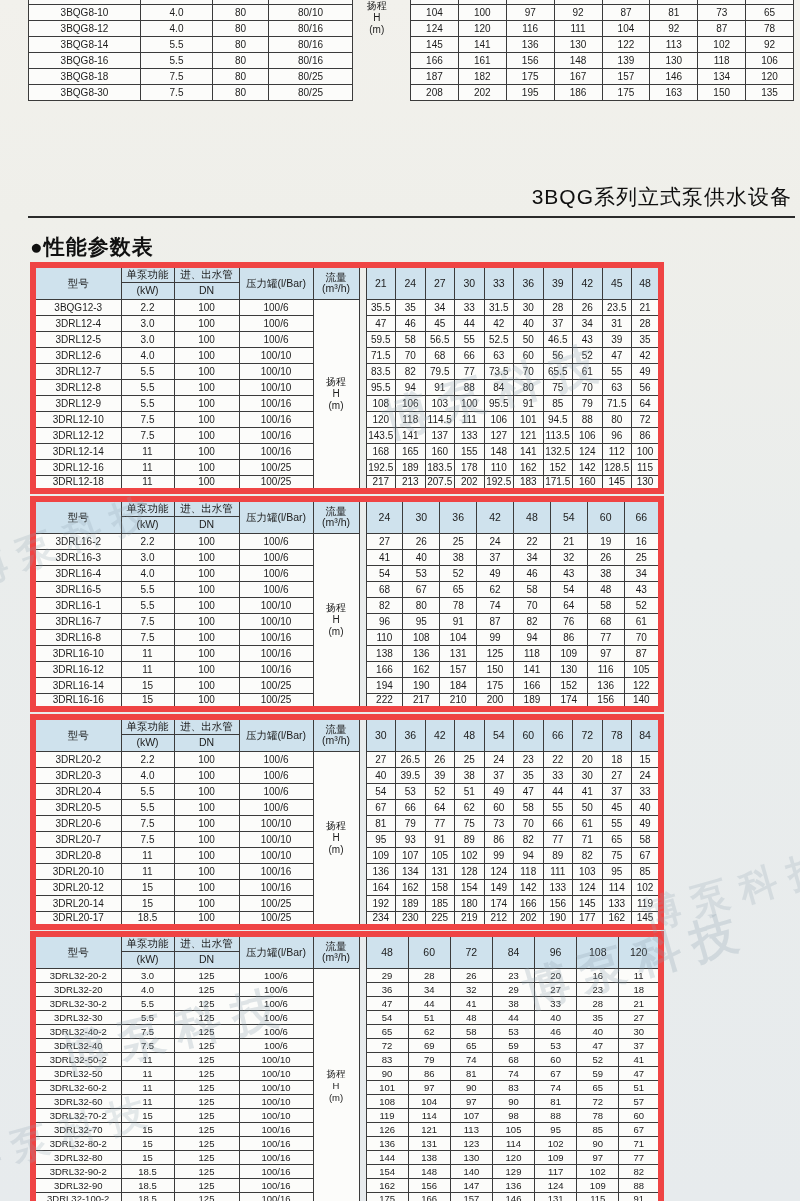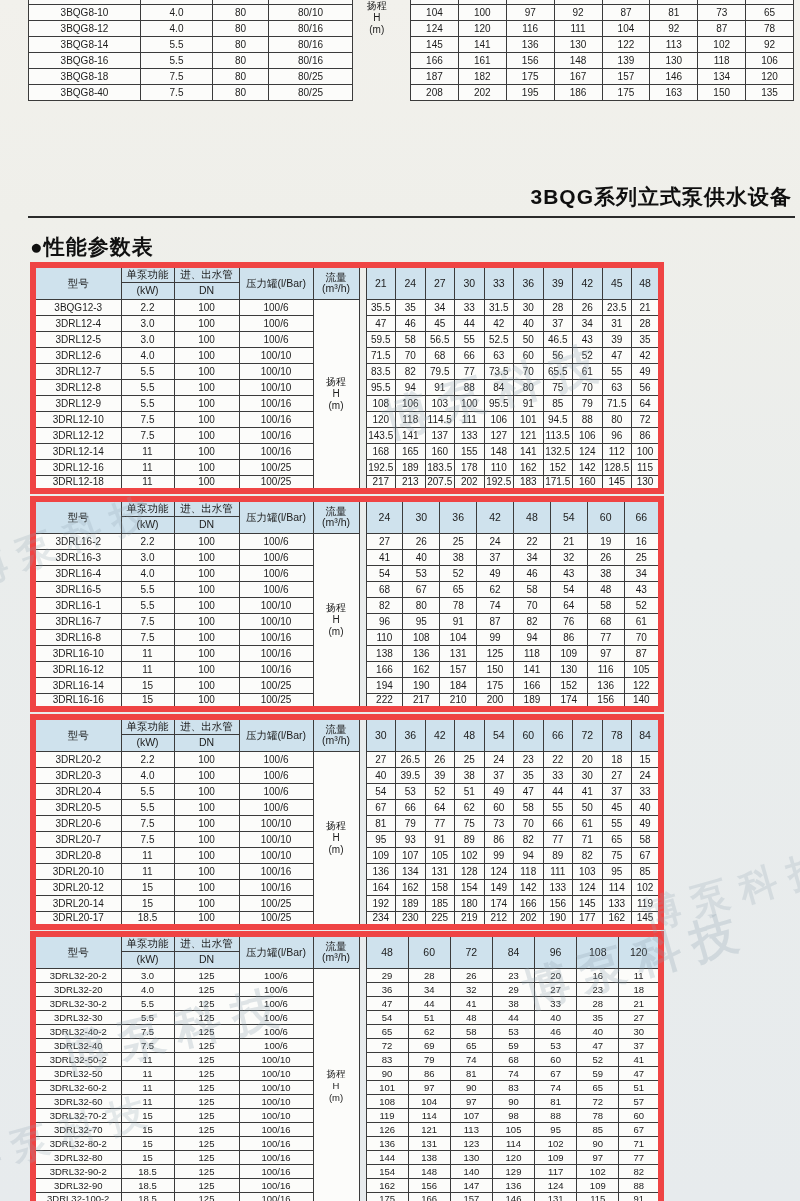--- a/index.html
+++ b/index.html
@@ -27,21 +27,21 @@
   table.top tbody tr{height:16px;}
   td.sp,th.sp{border:none !important;background:transparent !important;}
   td.mid{font-size:10px;line-height:12px;background:#fcfcfa;}
   td.mid.nb{border:none !important;background:transparent !important;vertical-align:top;padding-top:11px;}
   th.mid{line-height:12px;}
 
   .top-clip{position:absolute;top:0;left:28px;width:768px;height:104px;overflow:hidden;}
 
   .page-title{
     position:absolute;top:183px;left:0;width:792px;text-align:right;
-    font-size:21px;font-weight:bold;color:#0f0f0f;letter-spacing:1px;
+    font-size:21px;font-weight:normal;color:#0f0f0f;letter-spacing:1px;
   }
   .title-rule{position:absolute;top:216px;left:28px;width:767px;height:2px;background:#2b2b2b;}
   .section-title{position:absolute;top:233px;left:30px;font-size:21px;font-weight:bold;color:#101010;letter-spacing:1px;}
 
   .tbl{position:absolute;left:30px;}
   .tbl.p1{top:262px;}
   .tbl.p2{top:496px;}
   .tbl.p3{top:714px;}
   .tbl.p4{top:931px;}
 
@@ -158,21 +158,21 @@
               <td>187</td>
               <td>182</td>
               <td>175</td>
               <td>167</td>
               <td>157</td>
               <td>146</td>
               <td>134</td>
               <td>120</td>
             </tr>
             <tr>
-              <td>3BQG8-40</td>
+              <td>3BQG8-30</td>
               <td>7.5</td>
               <td>80</td>
               <td>80/25</td>
               <td>208</td>
               <td>202</td>
               <td>195</td>
               <td>186</td>
               <td>175</td>
               <td>163</td>
               <td>150</td>

